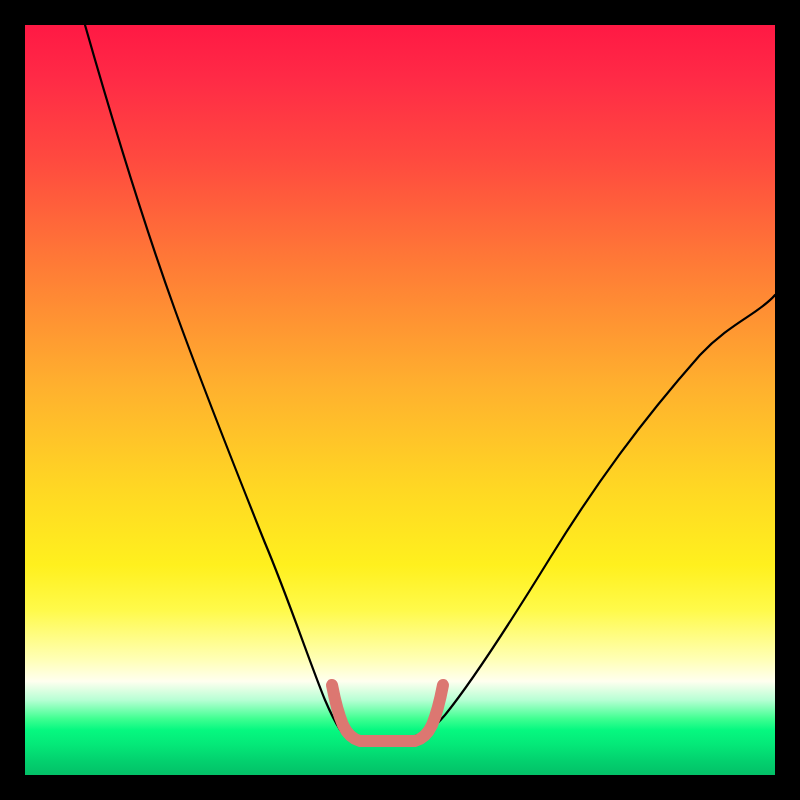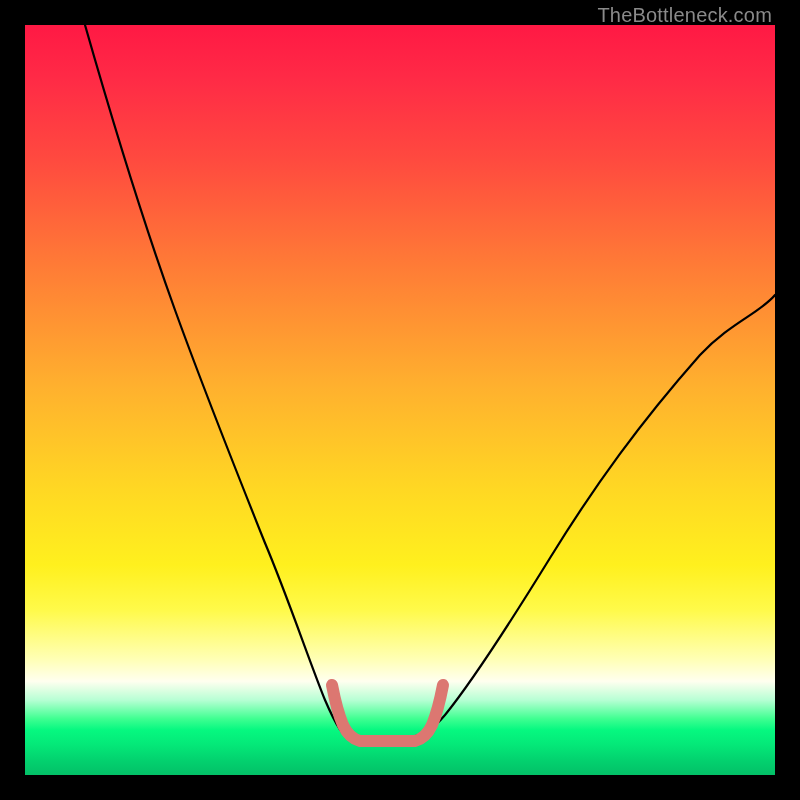--- a/index.html
+++ b/index.html
@@ -90,14 +90,13 @@
 
       <path d="M 307 660
                Q 312 686, 318 700
                Q 324 713, 335 716
                L 390 716
                Q 401 713, 407 700
                Q 413 686, 418 660" fill="none" stroke="#dc7771" stroke-width="12" stroke-linecap="round" stroke-linejoin="round"></path>
     </svg>
   </div>
 
-  <div class="watermark">TheBottleneck.com</div>
 </div>
 
 </body></html>

